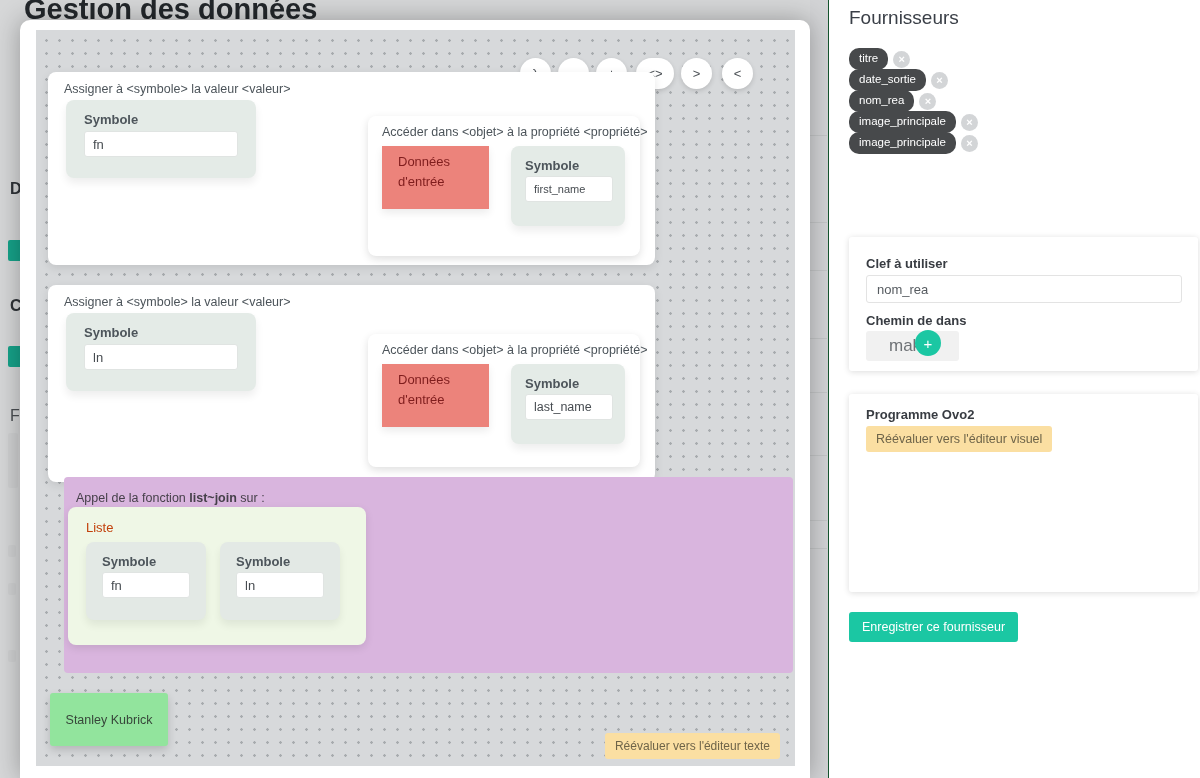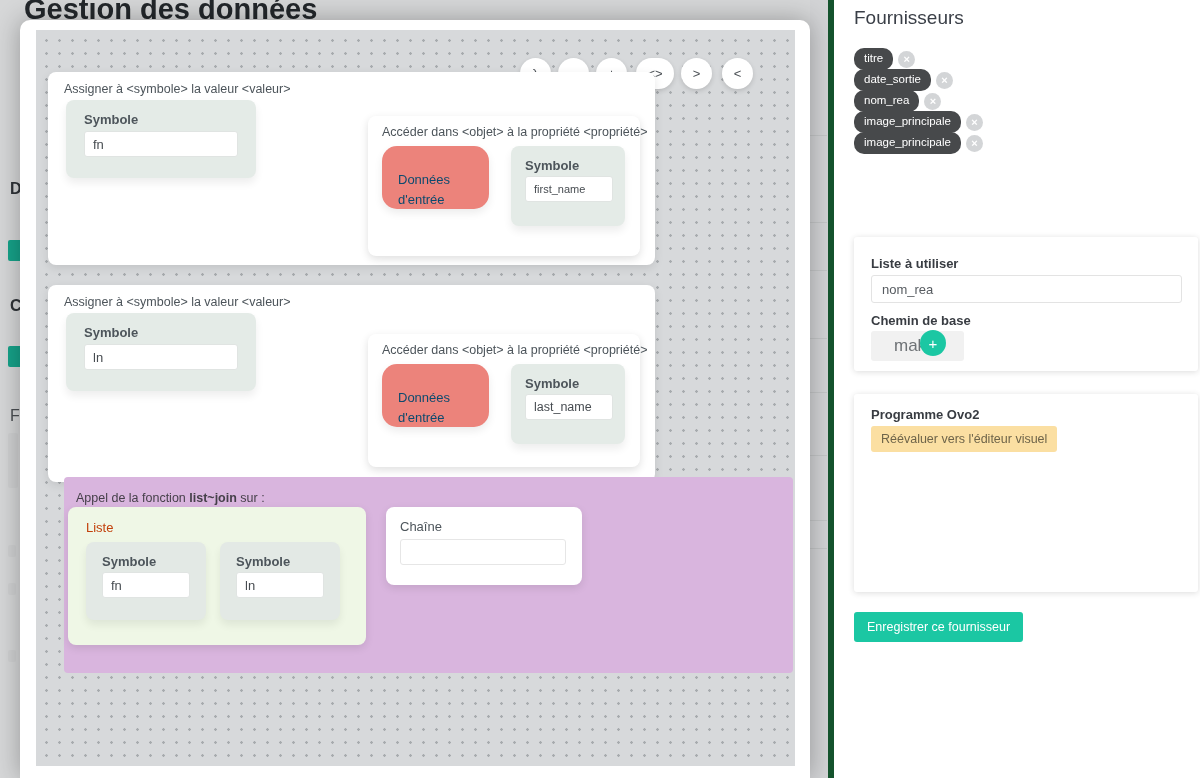--- a/index.html
+++ b/index.html
@@ -25,22 +25,22 @@
 
   .card { position:absolute; background:#fff; border-radius:8px; box-shadow:0 3px 10px rgba(0,0,0,.10);margin-top:17px; }
   .blk-label { position:absolute; left:16px; top:10px; font-size:12.5px; color:#4c545a; white-space:nowrap; }
 
   .symbox { position:absolute; background:#e4ebe7; border-radius:8px; box-shadow:0 5px 9px rgba(0,0,0,.07); }
   .symbox .sb-label { position:absolute; left:18px; top:12px; font-size:13px; color:#4d555b; }
   .symbox input, .chaine input {
       position:absolute; height:26px; border:1px solid #e0e4e2; border-radius:3px; background:#fff;
       font-family:"Liberation Sans", sans-serif; font-size:13px; color:#474c51; padding:0 8px; outline:none; }
 
-  .redblk { position:absolute; background:#ec837b; border-radius:15px; color:#0c4a6e;
-            font-size:13px; line-height:1.55; padding:24px 12px 0 16px; box-shadow:0 4px 8px rgba(0,0,0,.08); }
+  .redblk { position:absolute; background:#ec837b; border-radius:0; color:#7f1d1d;
+            font-size:13px; line-height:1.55; padding:6px 12px 0 16px; box-shadow:0 4px 8px rgba(0,0,0,.08); }
 
   .toolbtn { position:absolute; top:28px; width:31px; height:31px; border-radius:16px; background:#fff;
              border:none; box-shadow:0 2px 5px rgba(0,0,0,.14); font-size:13px; color:#4b5055;
              display:flex; align-items:center; justify-content:center; font-family:"Liberation Sans",sans-serif; cursor:pointer; }
   .toolbtn.wide { width:38px; }
 
   .purple { position:absolute; left:28px; top:447px; width:729px; height:196px; background:#d9b5de; border-radius:4px;padding-left:17px; }
   .purple .p-label { position:absolute; left:12px; top:14px; font-size:12.5px; color:#46404a; white-space:nowrap; }
   .purple .p-label b { font-weight:700; }
   .listecard { position:absolute; left:4px; top:30px; width:298px; height:138px; background:#eff7e6;
@@ -53,21 +53,21 @@
 
   .resultblk { position:absolute; left:14px; top:663px; width:118px; height:53px; background:#92e49d;
                border-radius:3px; box-shadow:0 4px 8px rgba(0,0,0,.16); display:flex; align-items:center;
                justify-content:center; font-size:12.5px; color:#37463a; }
   .btn-yellow { background:#fbdfa2; color:#6e6449; border:none; border-radius:3px; font-size:12px;
                 padding:6px 10px; font-family:"Liberation Sans",sans-serif; cursor:pointer; }
   .reeval-text { position:absolute; right:15px; top:703px; }
 
   
   .sidebar { position:absolute; left:828px; top:0; width:372px; height:778px; background:#fff;
-             border-left:6px solid #14532d; z-index:3; }
+             border-left:1px solid #14532d; z-index:3; }
   .sb-title { position:absolute; left:20px; font-size:19px; font-weight:400; color:#3a3f47; white-space:nowrap; }
   .pillrow { position:absolute; left:20px; height:20px; display:flex; align-items:center; gap:5px; }
   .pill { background:#47494b; color:#fff; font-size:11.5px; border-radius:10px; padding:5px 10px; line-height:1; }
   .pill-x { width:17px; height:17px; border-radius:50%; background:#d3d5d7; color:#fff; font-size:11px; font-weight:700;
             display:flex; align-items:center; justify-content:center; border:none; cursor:pointer; }
   .sb-card { position:absolute; left:20px; right:2px; background:#fff; border-radius:3px;
              box-shadow:0 1px 6px rgba(0,0,0,.14); }
   .sb-label { position:absolute; left:17px; font-size:13px; font-weight:700; color:#383c42; white-space:nowrap; }
   .sb-input { position:absolute; left:17px; right:16px; height:28px; border:1px solid #e3e3e3; border-radius:3px;
               font-family:"Liberation Sans",sans-serif; font-size:13px; color:#565b60; padding:0 10px; outline:none; }
@@ -155,27 +155,25 @@
         <div class="l-label">Liste</div>
         <div class="symbox" style="left:18px; top:35px; width:120px; height:78px;">
           <div class="sb-label" style="left:16px;">Symbole</div>
           <input style="left: 16px; top: 30px; width: 88px;" value="fn">
         </div>
         <div class="symbox" style="left:152px; top:35px; width:120px; height:78px;">
           <div class="sb-label" style="left:16px;">Symbole</div>
           <input style="left: 16px; top: 30px; width: 88px;" value="ln">
         </div>
       </div>
-      <div class="chaine">
-        <div class="c-label">Chaîne</div>
-        <input style="left: 14px; top: 32px; width: 166px; border-color: rgb(230, 230, 230);" value="">
-      </div>
     </div>
 
-
+    <div class="resultblk">Stanley Kubrick</div>
+
+    <button class="btn-yellow reeval-text">Réévaluer vers l'éditeur texte</button>
   </div>
 </div>
 
 <div class="sidebar">
   <div class="sb-title" style="top:7px;">Fournisseurs</div>
 
   <div class="pillrow" style="top:49px;">
     <span class="pill">titre</span>
     <button class="pill-x">×</button>
   </div>
@@ -191,23 +189,23 @@
     <span class="pill">image_principale</span>
     <button class="pill-x">×</button>
   </div>
   <div class="pillrow" style="top:133px;">
     <span class="pill">image_principale</span>
     <button class="pill-x">×</button>
   </div>
 
 
   <div class="sb-card" style="top:237px; height:134px;">
-    <div class="sb-label" style="top:19px;">Liste à utiliser</div>
+    <div class="sb-label" style="top:19px;">Clef à utiliser</div>
     <input class="sb-input" style="top: 38px;" value="nom_rea">
-    <div class="sb-label" style="top:76px;">Chemin de base</div>
+    <div class="sb-label" style="top:76px;">Chemin de dans</div>
     <span class="tag" style="top:94px;">maker</span>
     <button class="plusbtn" style="left:66px; top:93px;">+</button>
   </div>
 
   <div class="sb-card" style="top:394px; height:198px;">
     <div class="sb-label" style="top:13px;">Programme Ovo2</div>
     <button class="btn-yellow" style="position:absolute; left:17px; top:32px; font-size:12.5px;">Réévaluer vers l'éditeur visuel</button>
   </div>
 
   <button class="btn-teal">Enregistrer ce fournisseur</button>

